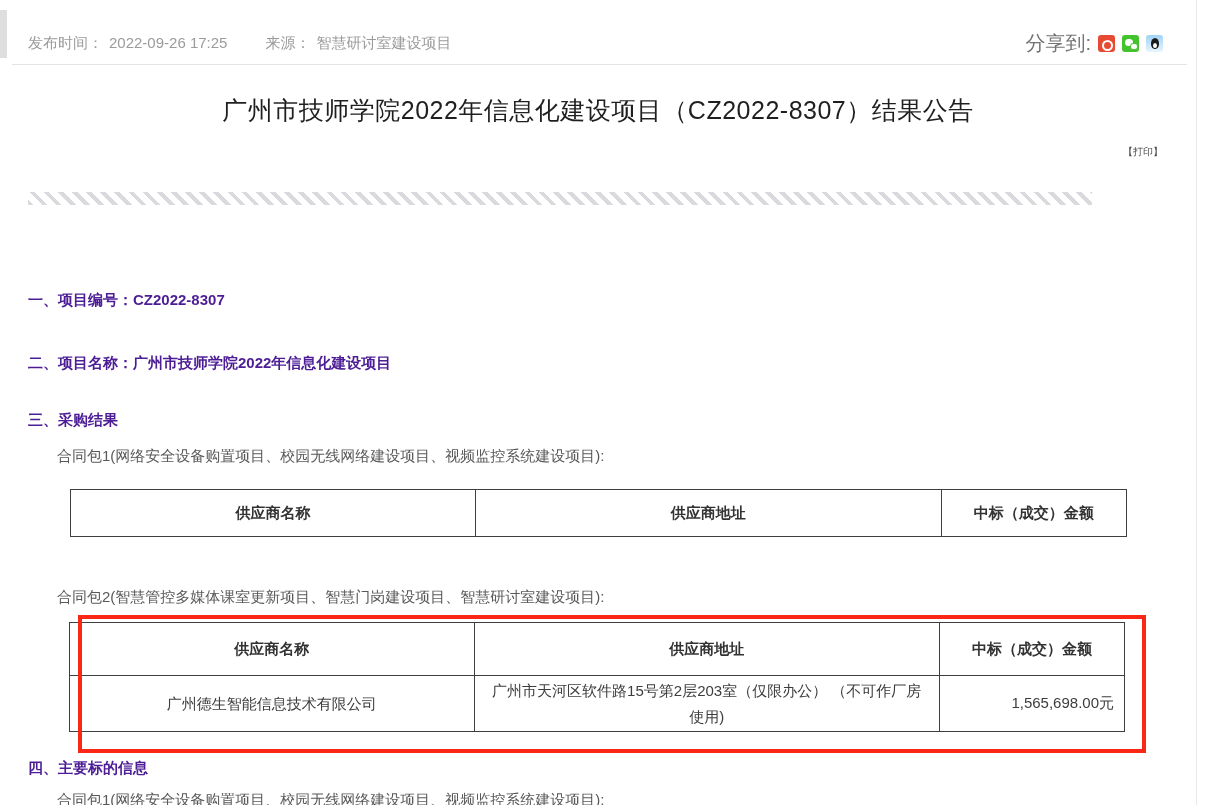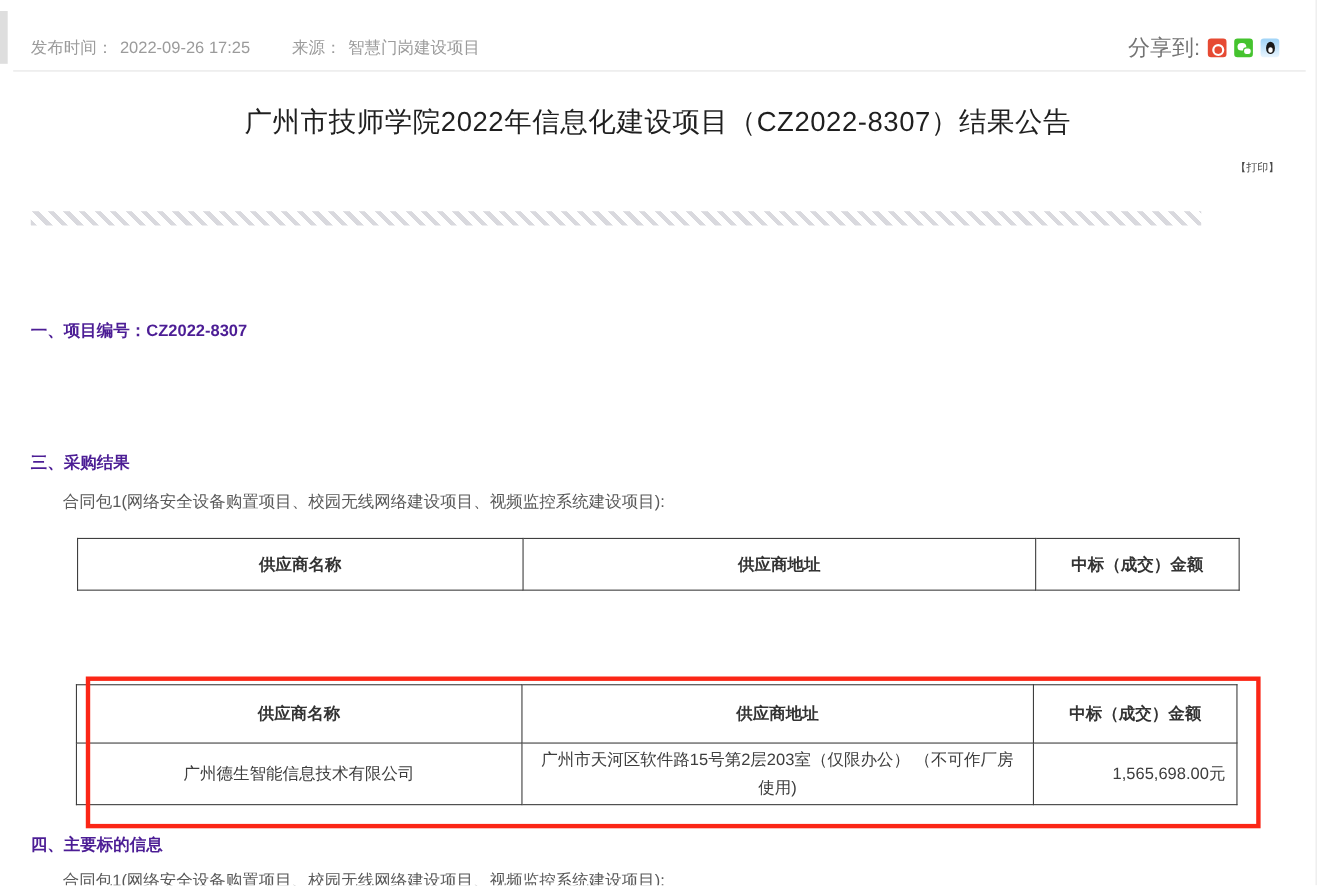--- a/index.html
+++ b/index.html
@@ -110,51 +110,53 @@
 </head>
 <body>
 
 <div class="page">
 
   <div class="left-strip"></div>
   <div class="right-edge"></div>
 
   <div class="meta-bar">
     <div class="meta-left">
-      <span>发布时间：</span><span>2022-09-26 17:25</span><span class="meta-gap"></span><span>来源：</span><span>智慧门岗建设项目</span>
+      <span>发布时间：</span><span>2022-09-26 17:25</span><span class="meta-gap"></span><span>来源：</span><span>智慧研讨室建设项目</span>
     </div>
     <div class="share-group">
       <span class="share-label">分享到:</span>
       <span class="share-icon icon-weibo"></span>
       <span class="share-icon icon-wechat"></span>
       <span class="share-icon icon-qq"></span>
     </div>
   </div>
   <div class="meta-divider"></div>
 
   <h1 class="article-title">广州市技师学院2022年信息化建设项目（CZ2022-8307）结果公告</h1>
   <div class="print-btn">【打印】</div>
 
   <div class="hatch"></div>
 
   <div class="section-heading h-num">一、项目编号：CZ2022-8307</div>
+  <div class="section-heading h-name">二、项目名称：广州市技师学院2022年信息化建设项目</div>
   <div class="section-heading h-result">三、采购结果</div>
 
   <div class="pkg-label pkg1-label">合同包1(网络安全设备购置项目、校园无线网络建设项目、视频监控系统建设项目):</div>
 
   <table class="result t1">
     <tbody>
         <tr>
       <th class="col-name">供应商名称</th>
       <th class="col-addr">供应商地址</th>
       <th class="col-amt">中标（成交）金额</th>
     </tr>
   </tbody>
     </table>
 
+  <div class="pkg-label pkg2-label">合同包2(智慧管控多媒体课室更新项目、智慧门岗建设项目、智慧研讨室建设项目):</div>
 
   <table class="result t2">
     <tbody>
         <tr>
       <th class="col-name">供应商名称</th>
       <th class="col-addr">供应商地址</th>
       <th class="col-amt">中标（成交）金额</th>
     </tr>
     <tr>
       <td class="cell-center">广州德生智能信息技术有限公司</td>

